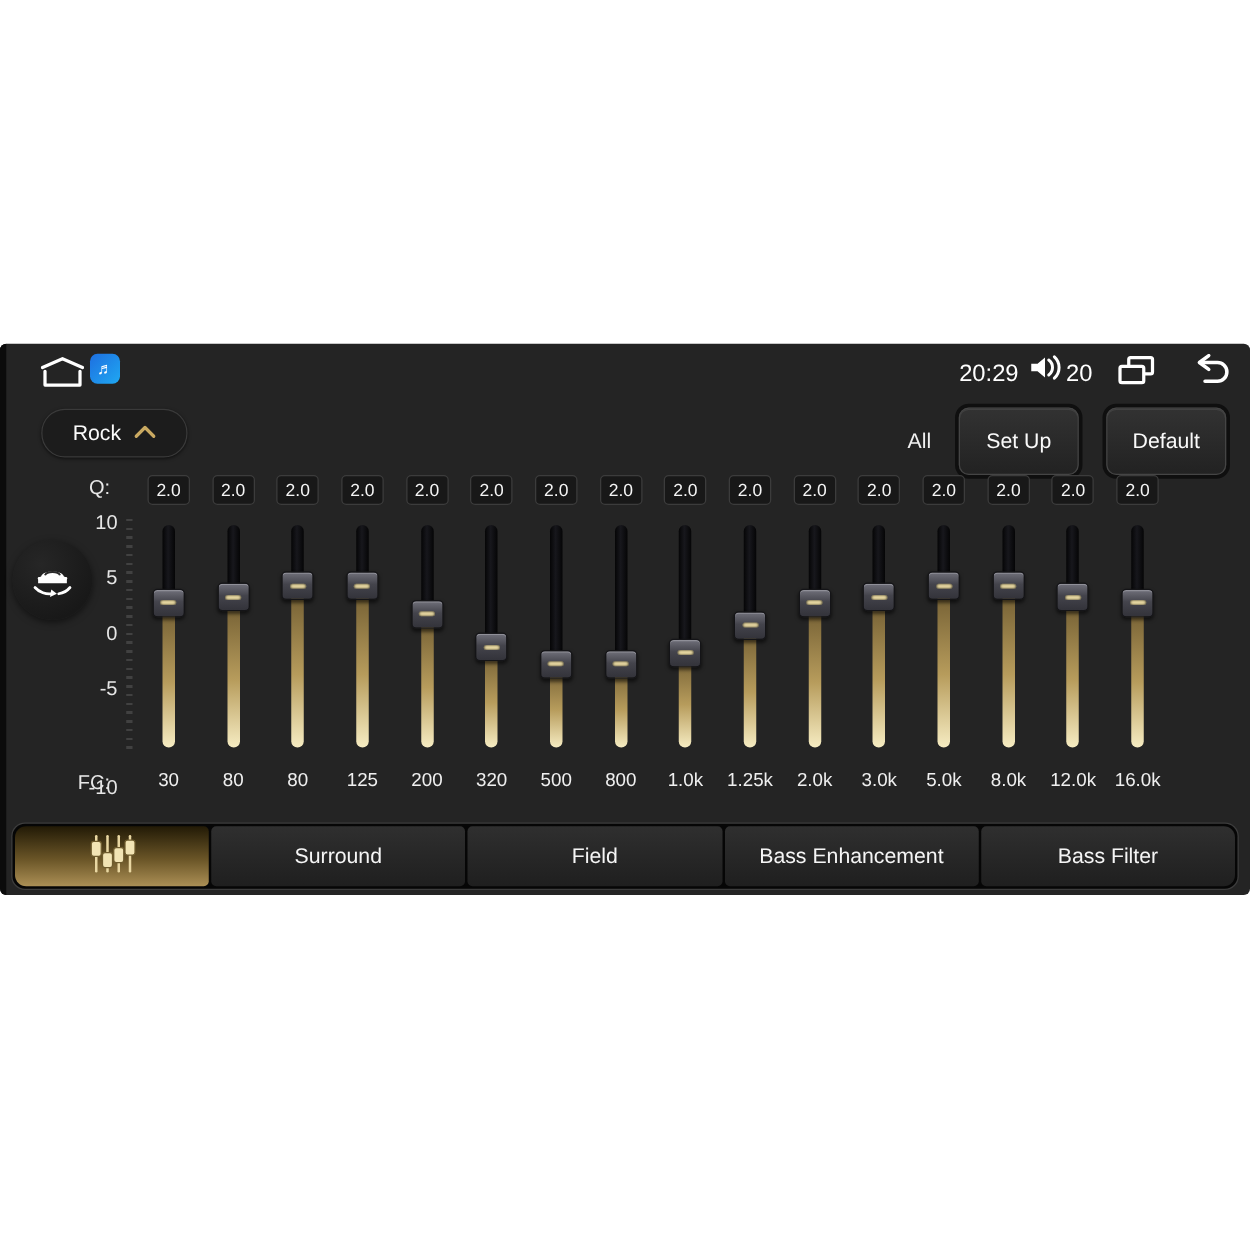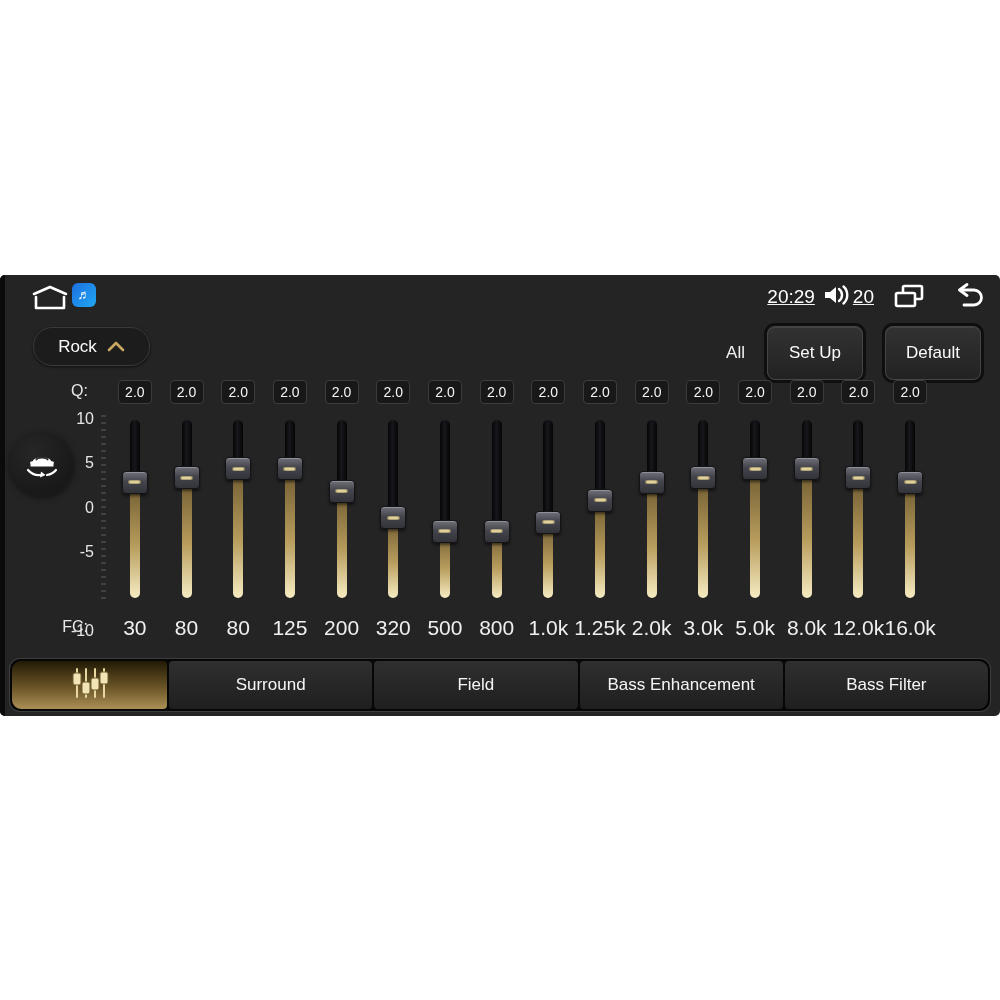--- a/index.html
+++ b/index.html
@@ -6,21 +6,21 @@
     font-family:"Liberation Sans",sans-serif;-webkit-font-smoothing:antialiased;}
   .panel{position:absolute;left:0;top:275px;width:1000px;height:441px;background:#242424;
     border-radius:5px;overflow:hidden;color:#f2f2f2;}
   .panel::before{content:"";position:absolute;left:0;top:0;bottom:0;width:5px;background:#0b0b0b;}
 
   
   .home-btn{position:absolute;left:24px;top:9px;width:40px;height:26px;background:none;border:none;cursor:pointer;}
   .app-btn{position:absolute;left:72px;top:8px;width:24px;height:24px;border:none;border-radius:6px;
     background:linear-gradient(135deg,#1e6fe0,#1fa8f2);color:#fff;font-size:13px;line-height:24px;
     text-align:center;cursor:pointer;padding:0;}
-  .status-right{position:absolute;right:14px;top:8px;display:flex;align-items:center;height:28px;text-decoration:underline;}
+  .status-right{position:absolute;right:14px;top:8px;display:flex;align-items:flex-end;height:28px;}
   .time{font-size:19px;color:#fff;}
   .vol-icon{margin-left:8px;}
   .vol-num{font-size:19px;color:#fff;margin-left:4px;}
   .recents-btn,.back-btn{background:none;border:none;padding:0;cursor:pointer;height:28px;display:flex;align-items:center;}
   .recents-btn{margin-left:18px;}
   .back-btn{margin-left:26px;}
 
   
   .preset{position:absolute;left:33px;top:52px;width:115px;height:37px;border-radius:19px;
     background:#1c1c1c;border:1px solid #3a3a3a;display:flex;align-items:center;justify-content:center;
@@ -59,21 +59,21 @@
   .slider{position:relative;width:26px;height:178px;cursor:pointer;}
   .rail-dark{position:absolute;left:8px;top:0;width:10px;border-radius:5px 5px 0 0;
     background:linear-gradient(90deg,#050506,#17171c 45%,#050506);}
   .rail-gold{position:absolute;left:8px;bottom:0;width:10px;border-radius:0 0 5px 5px;
     background:linear-gradient(180deg,#6e5a30,#b79c5c 55%,#f6ecc2);}
   .thumb{position:absolute;left:0;width:26px;height:23px;border-radius:4px;
     background:linear-gradient(180deg,#70707a,#44444c 45%,#33333a);border:1px solid #141417;
     box-shadow:inset 0 1px 0 #8f8f98,0 2px 3px rgba(0,0,0,.55);box-sizing:border-box;}
   .thumb::after{content:"";position:absolute;left:50%;top:50%;width:13px;height:4px;margin:-2px 0 0 -6.5px;
     background:#ecdca4;border-radius:2px;box-shadow:0 0 2px #000 inset;}
-  .freq{margin-top:18px;font-size:21px;color:#efefef;}
+  .freq{margin-top:18px;font-size:15px;color:#efefef;}
 
   
   .tabbar{position:absolute;left:10px;top:384px;width:980px;height:52px;background:#060606;
     border-radius:10px;display:flex;gap:2px;padding:2px;box-sizing:border-box;
     box-shadow:0 0 0 1px #3d3d3d;}
   .tab{border:none;font-family:inherit;font-size:17px;color:#f5f5f5;cursor:pointer;
     background:linear-gradient(180deg,#2f2f2f,#1f1f1f);display:flex;align-items:center;justify-content:center;}
   .tab.icon-tab{flex:0 0 155px;border-radius:9px 4px 4px 9px;
     background:linear-gradient(180deg,#221a06,#6a5527 55%,#ab8f55);}
   .tab.t1{border-radius:4px;flex:1;}

